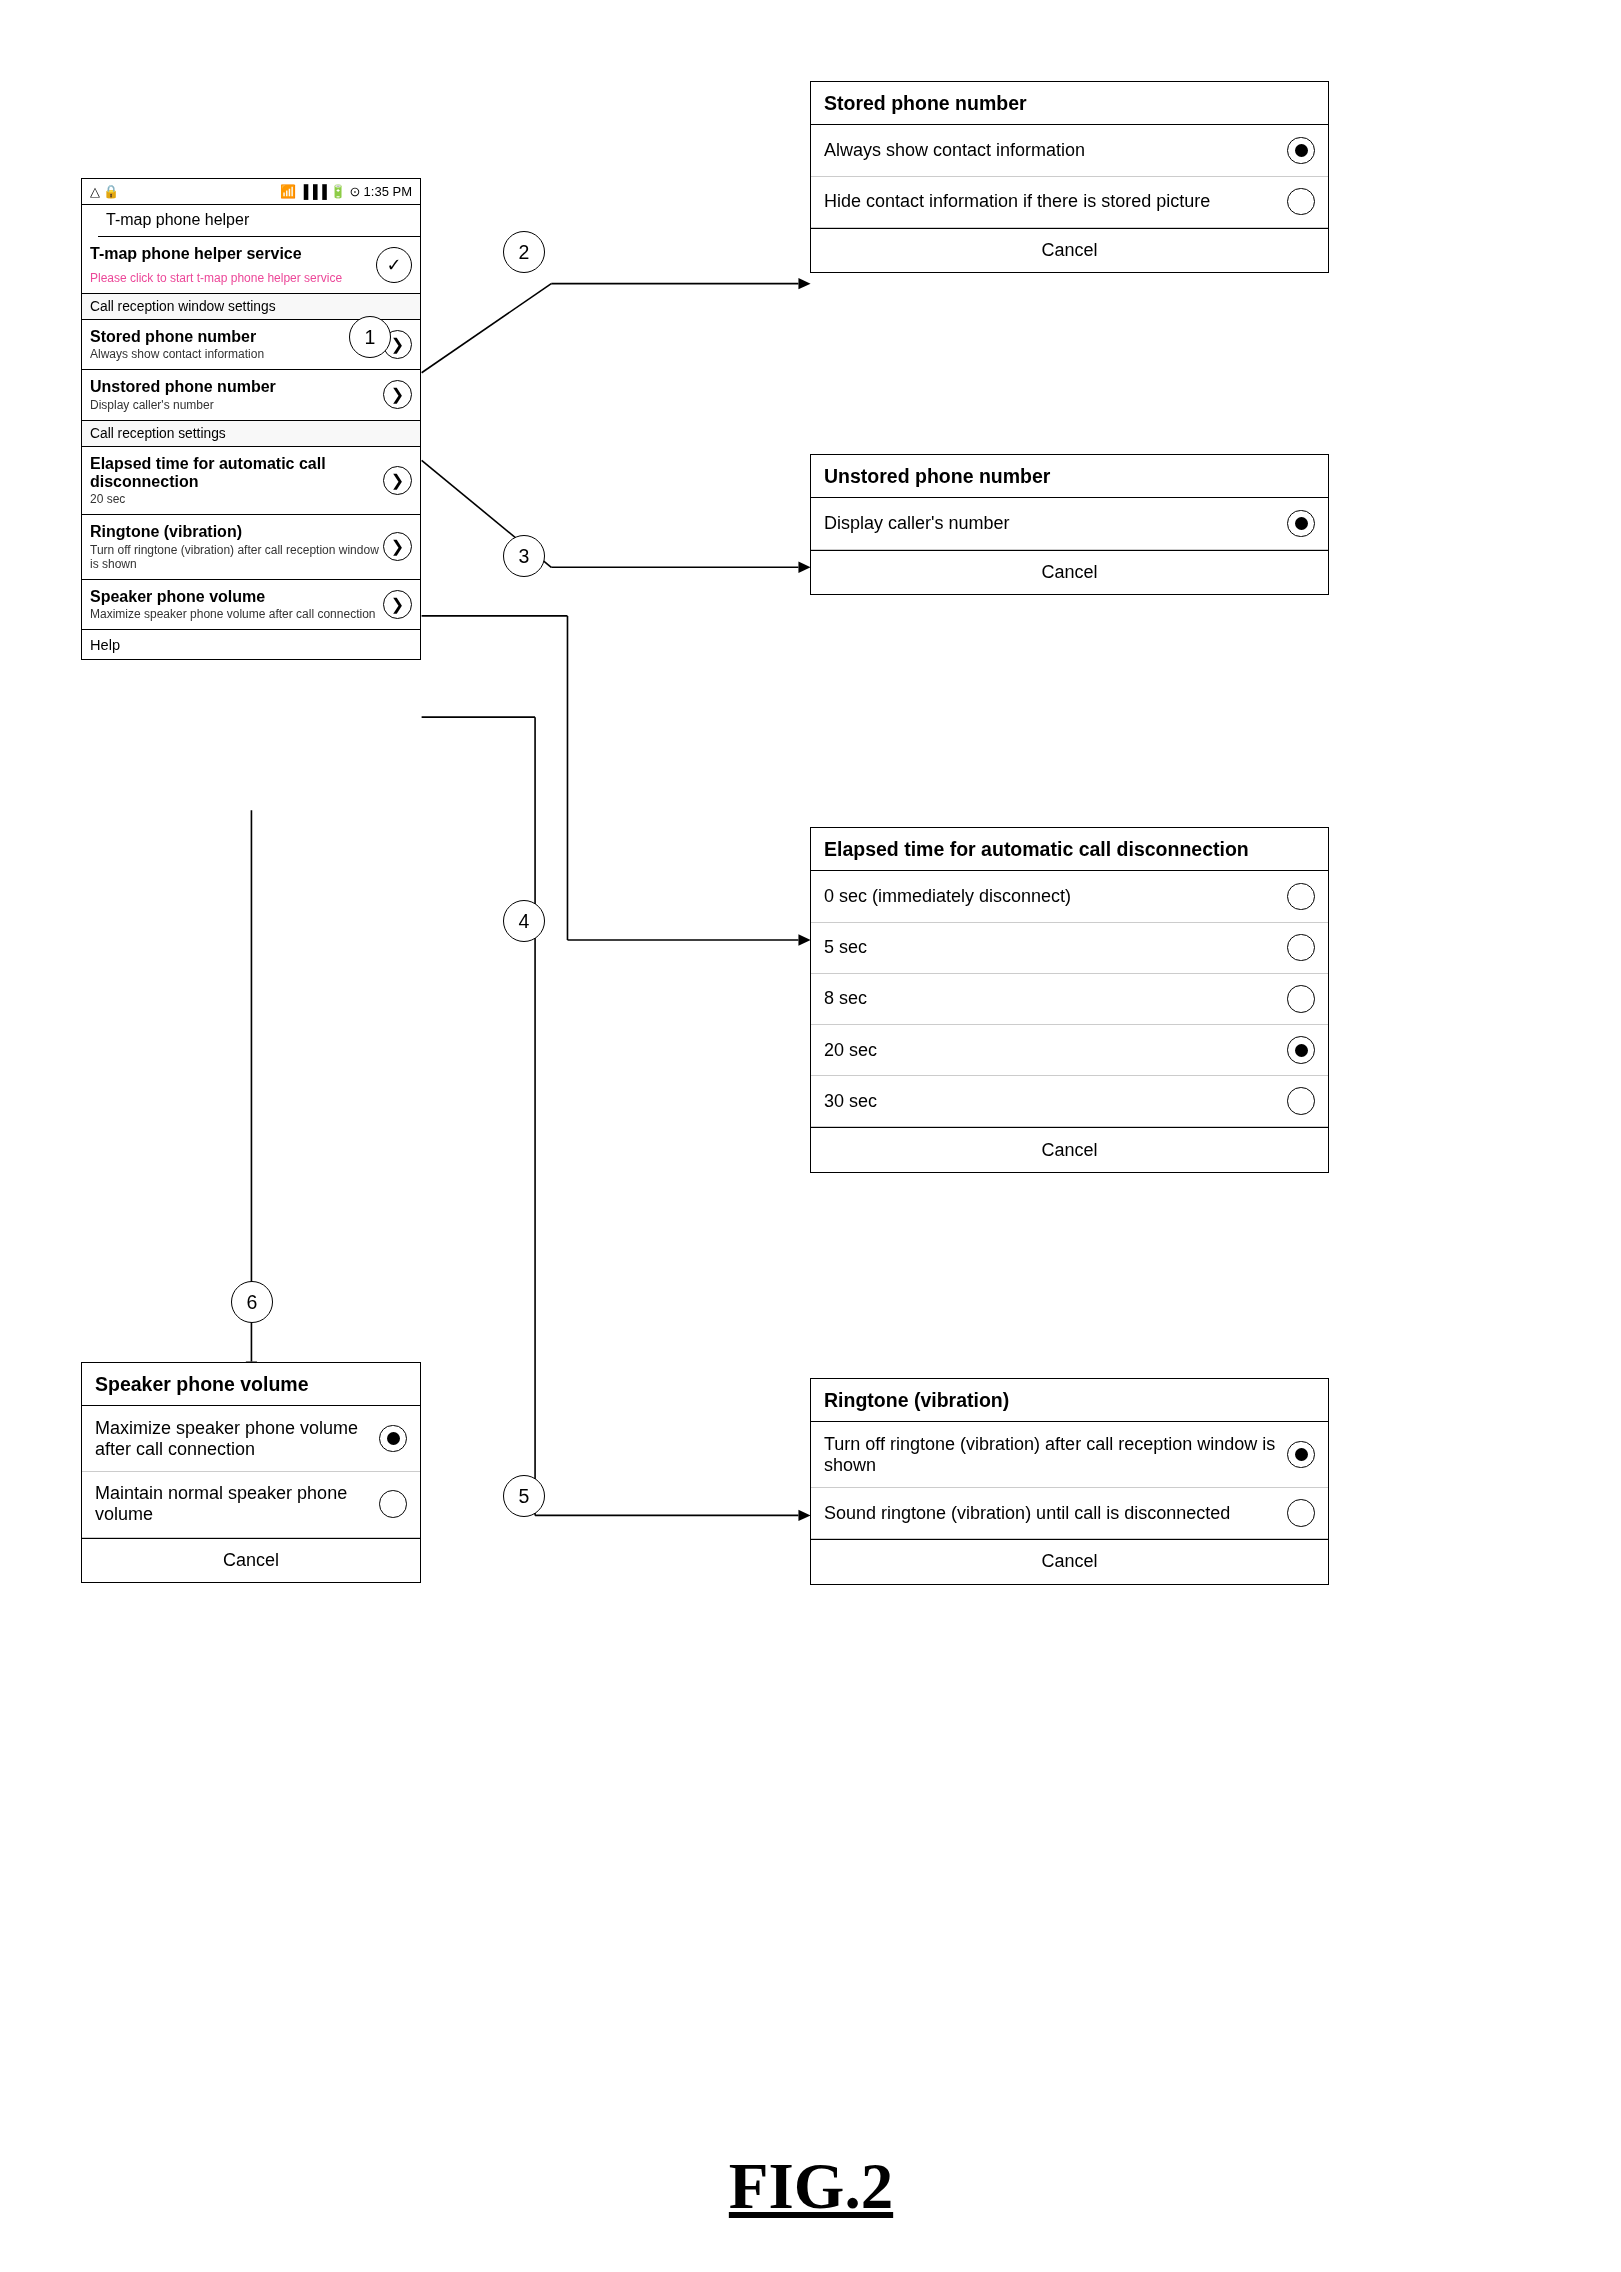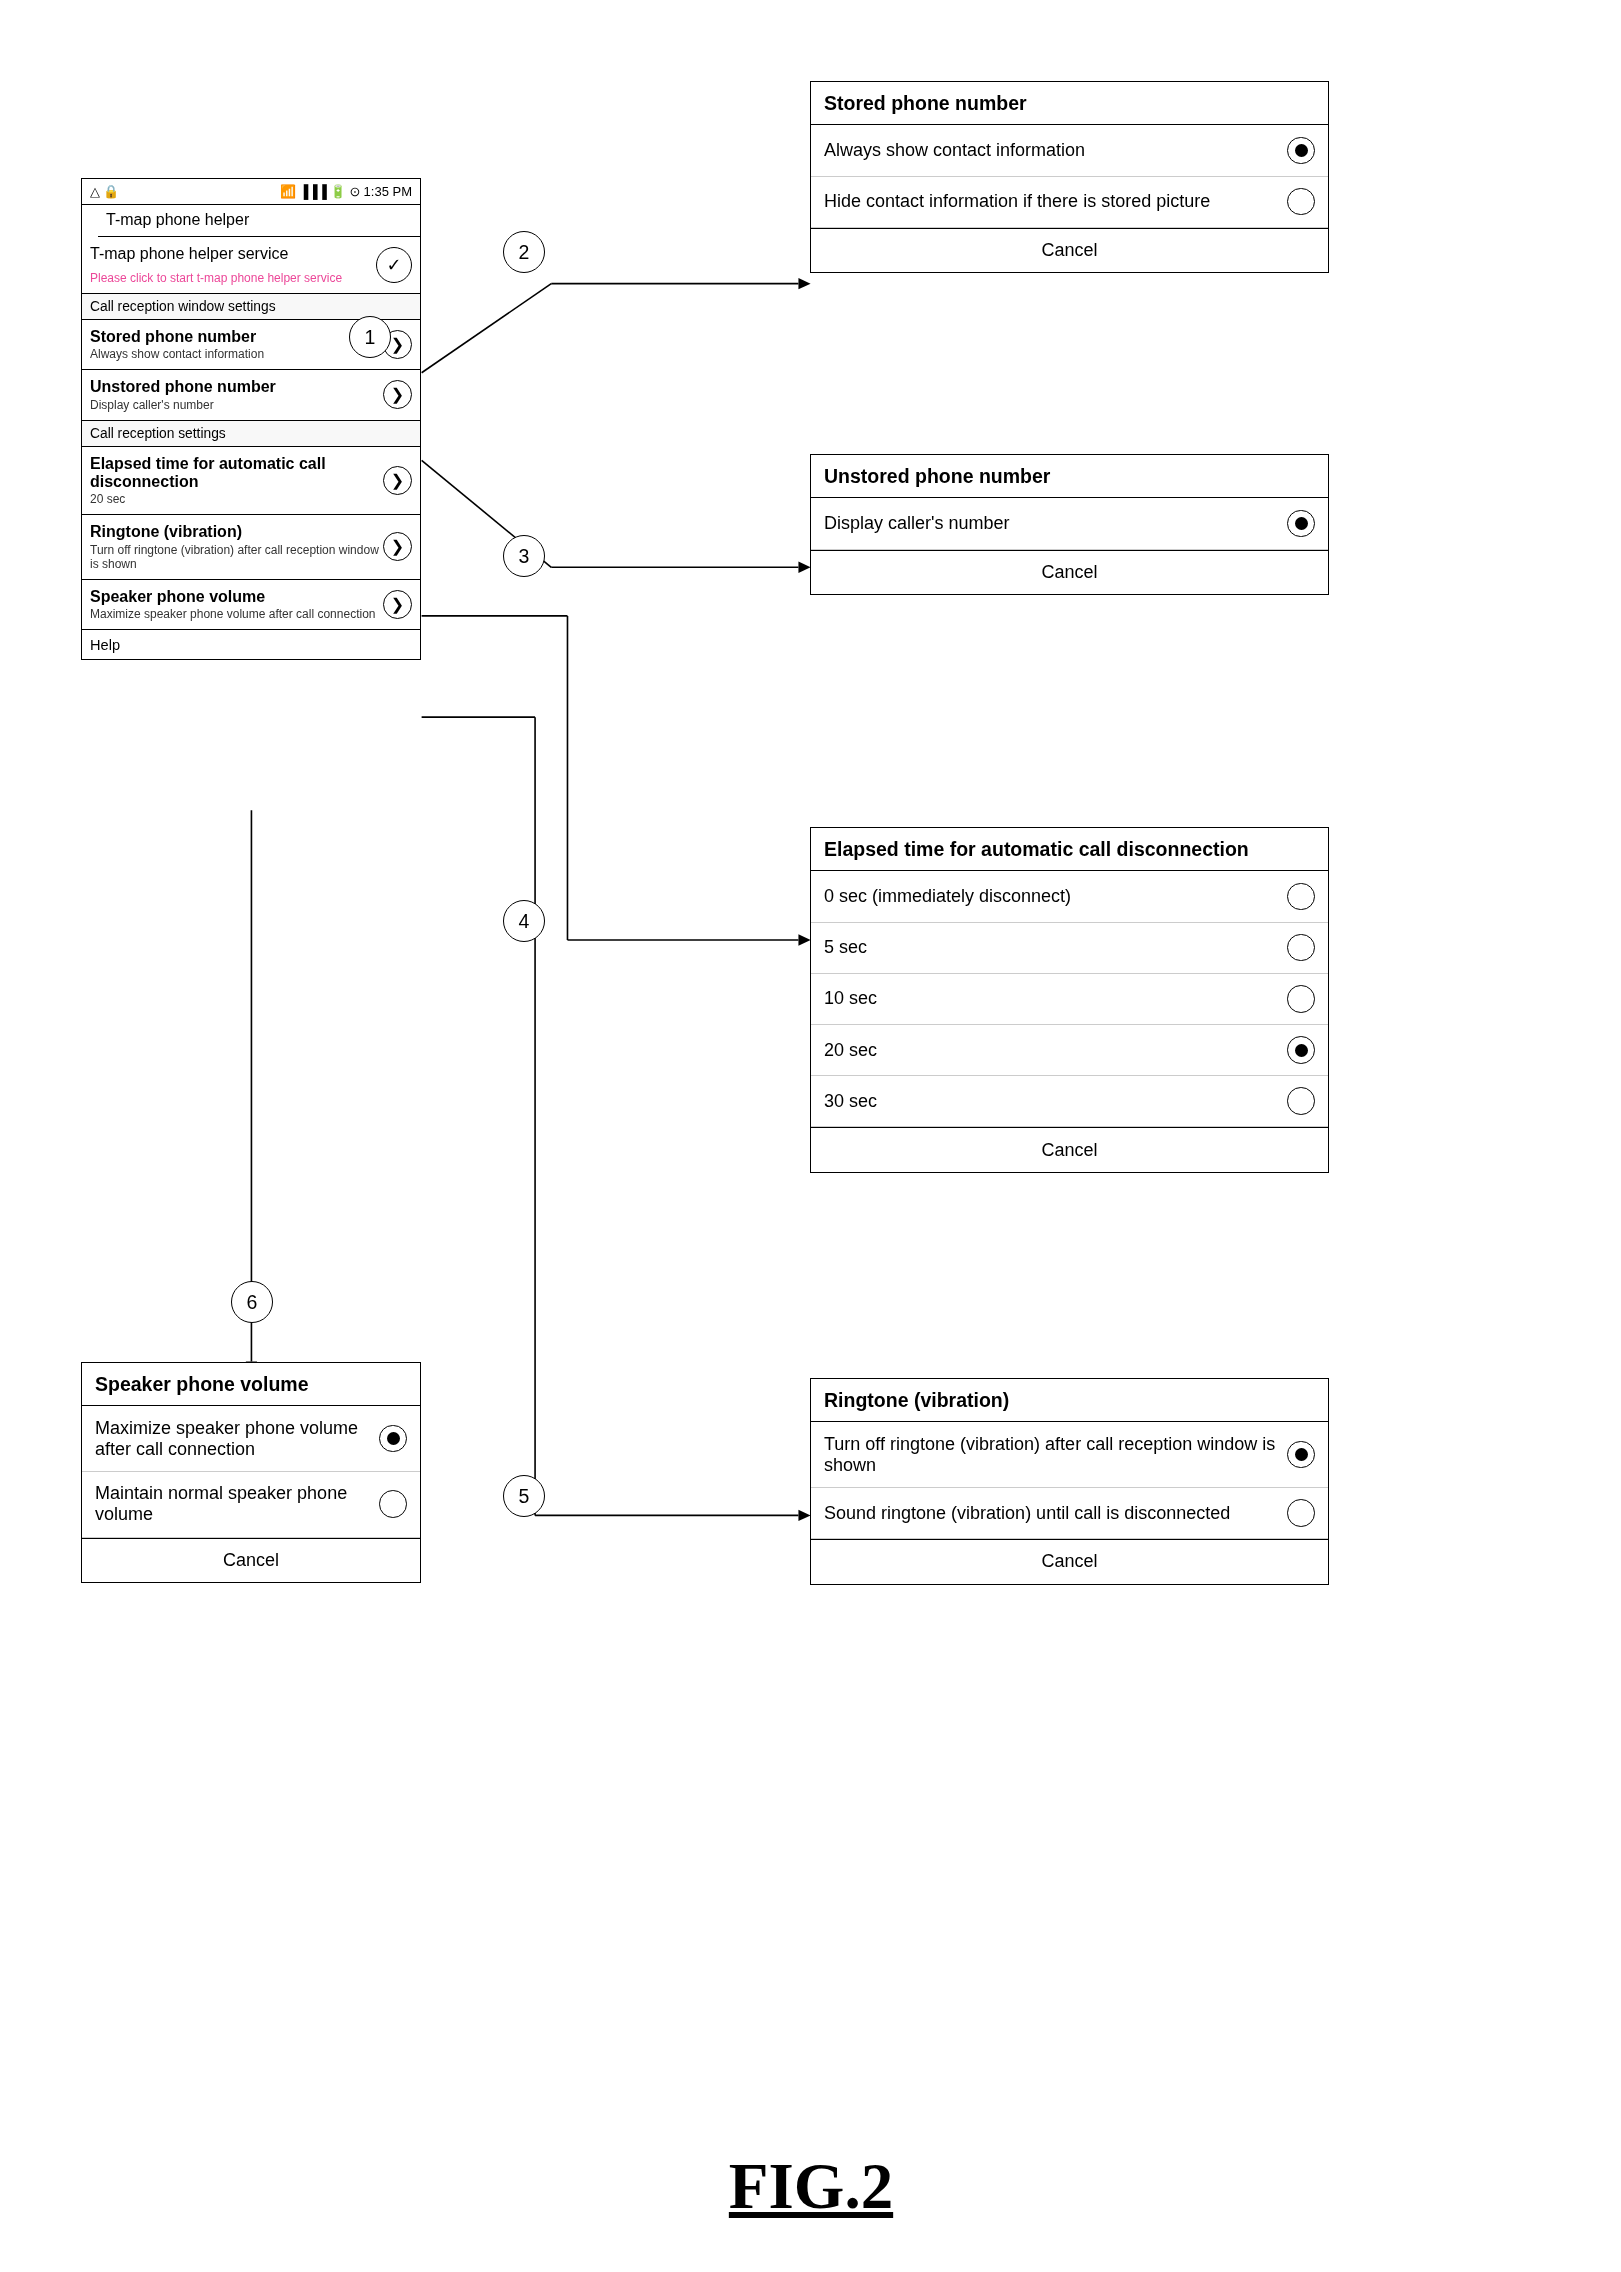--- a/index.html
+++ b/index.html
@@ -55,21 +55,21 @@
     .phone-service-row {
       display: flex;
       justify-content: space-between;
       align-items: center;
       padding: 8px;
       border-bottom: 0.8px solid #000;
     }
 
     .phone-service-text {
       font-size: 16px;
-      font-weight: normal;
+      font-weight: bold;
     }
 
     .phone-service-subtext {
       font-size: 12px;
       color: #ec4899;
       margin-top: 8px;
     }
 
     .checkbox-circle {
       width: 36px;
@@ -368,21 +368,21 @@
     <div class="popup-header">Elapsed time for automatic call disconnection</div>
     <div class="popup-option">
       <div class="popup-option-text">0 sec (immediately disconnect)</div>
       <div class="radio-btn"></div>
     </div>
     <div class="popup-option">
       <div class="popup-option-text">5 sec</div>
       <div class="radio-btn"></div>
     </div>
     <div class="popup-option">
-      <div class="popup-option-text">10 sec</div>
+      <div class="popup-option-text">8 sec</div>
       <div class="radio-btn"></div>
     </div>
     <div class="popup-option">
       <div class="popup-option-text">20 sec</div>
       <div class="radio-btn selected"></div>
     </div>
     <div class="popup-option">
       <div class="popup-option-text">30 sec</div>
       <div class="radio-btn"></div>
     </div>

